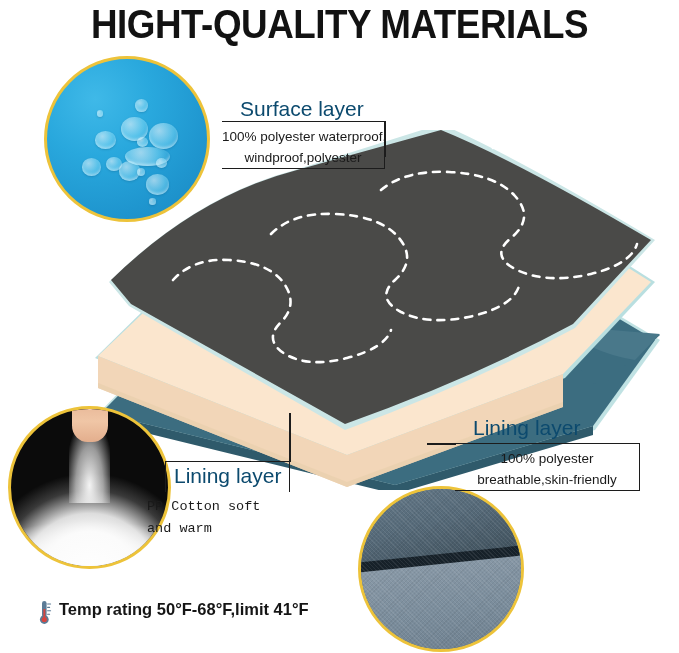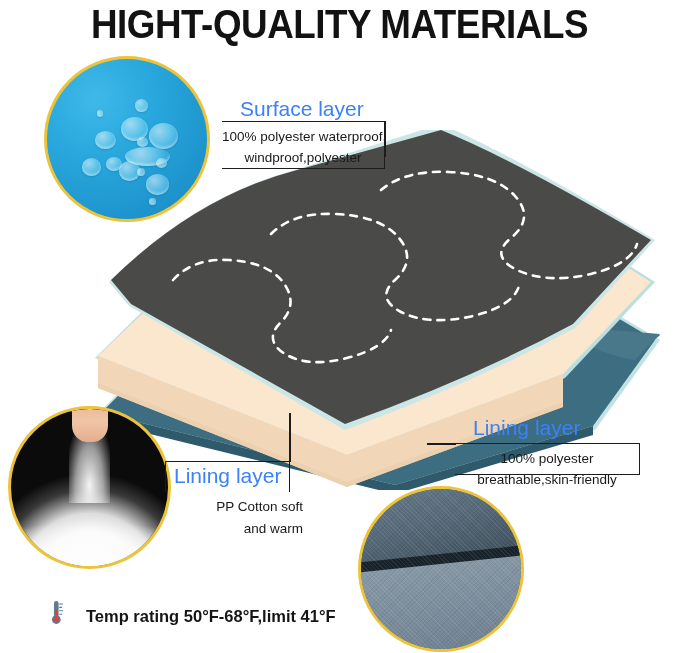--- a/index.html
+++ b/index.html
@@ -158,21 +158,21 @@
     width: 585px;
     height: 360px;
   }
 
   
   .callout-title {
     position: absolute;
     font-family: "Liberation Sans", sans-serif;
     font-size: 21px;
     font-weight: normal;
-    color: #3b82f6;
+    color: #0c4a6e;
     white-space: nowrap;
   }
   .callout-box {
     position: absolute;
     box-sizing: border-box;
     border: 1.4px solid #1c1c1c;
     text-align: center;
     font-size: 13.5px;
     line-height: 1.55;
     color: #1a1a1a;
@@ -194,55 +194,56 @@
   }
 
   
   #middle-title { left: 174px; top: 464px; }
   #middle-box {
     left: 165px; top: 461px; width: 125px; height: 31px;
     border-bottom: none;
   }
   #middle-sub {
     position: absolute;
-    left: 173px; top: 496px; width: 130px;
-    text-align: right;
+    left: 147px; top: 496px; width: 130px;
+    text-align: left;
     font-size: 13.5px;
     line-height: 1.65;
     color: #1a1a1a;
+    font-family: Liberation Mono, monospace;
   }
   #middle-sub .ln { display: block; white-space: nowrap; }
   #middle-leader {
     position: absolute;
     left: 289px; top: 413px;
     width: 1.6px; height: 49px;
     background: #1c1c1c;
   }
 
   
   #lining-title { left: 473px; top: 416px; text-align: right; }
   #lining-box {
-    left: 455px; top: 443px; width: 185px; height: 32px;
+    left: 455px; top: 443px; width: 185px; height: 48px;
     border-left: none;
   }
   #lining-leader {
     position: absolute;
     left: 427px; top: 443px;
     width: 29px; height: 1.6px;
     background: #1c1c1c;
   }
 
   
   #temp-row {
     position: absolute;
-    left: 48px;
+    left: 36px;
     top: 600px;
     display: flex;
-    align-items: flex-end;
-    gap: 18px;
+    align-items: flex-start;
+    gap: 3px;
   }
   #temp-text {
     font-family: "Liberation Sans", sans-serif;
     font-size: 16.5px;
     font-weight: bold;
     color: #151515;
     white-space: nowrap;
   }
 </style>
 </head>

